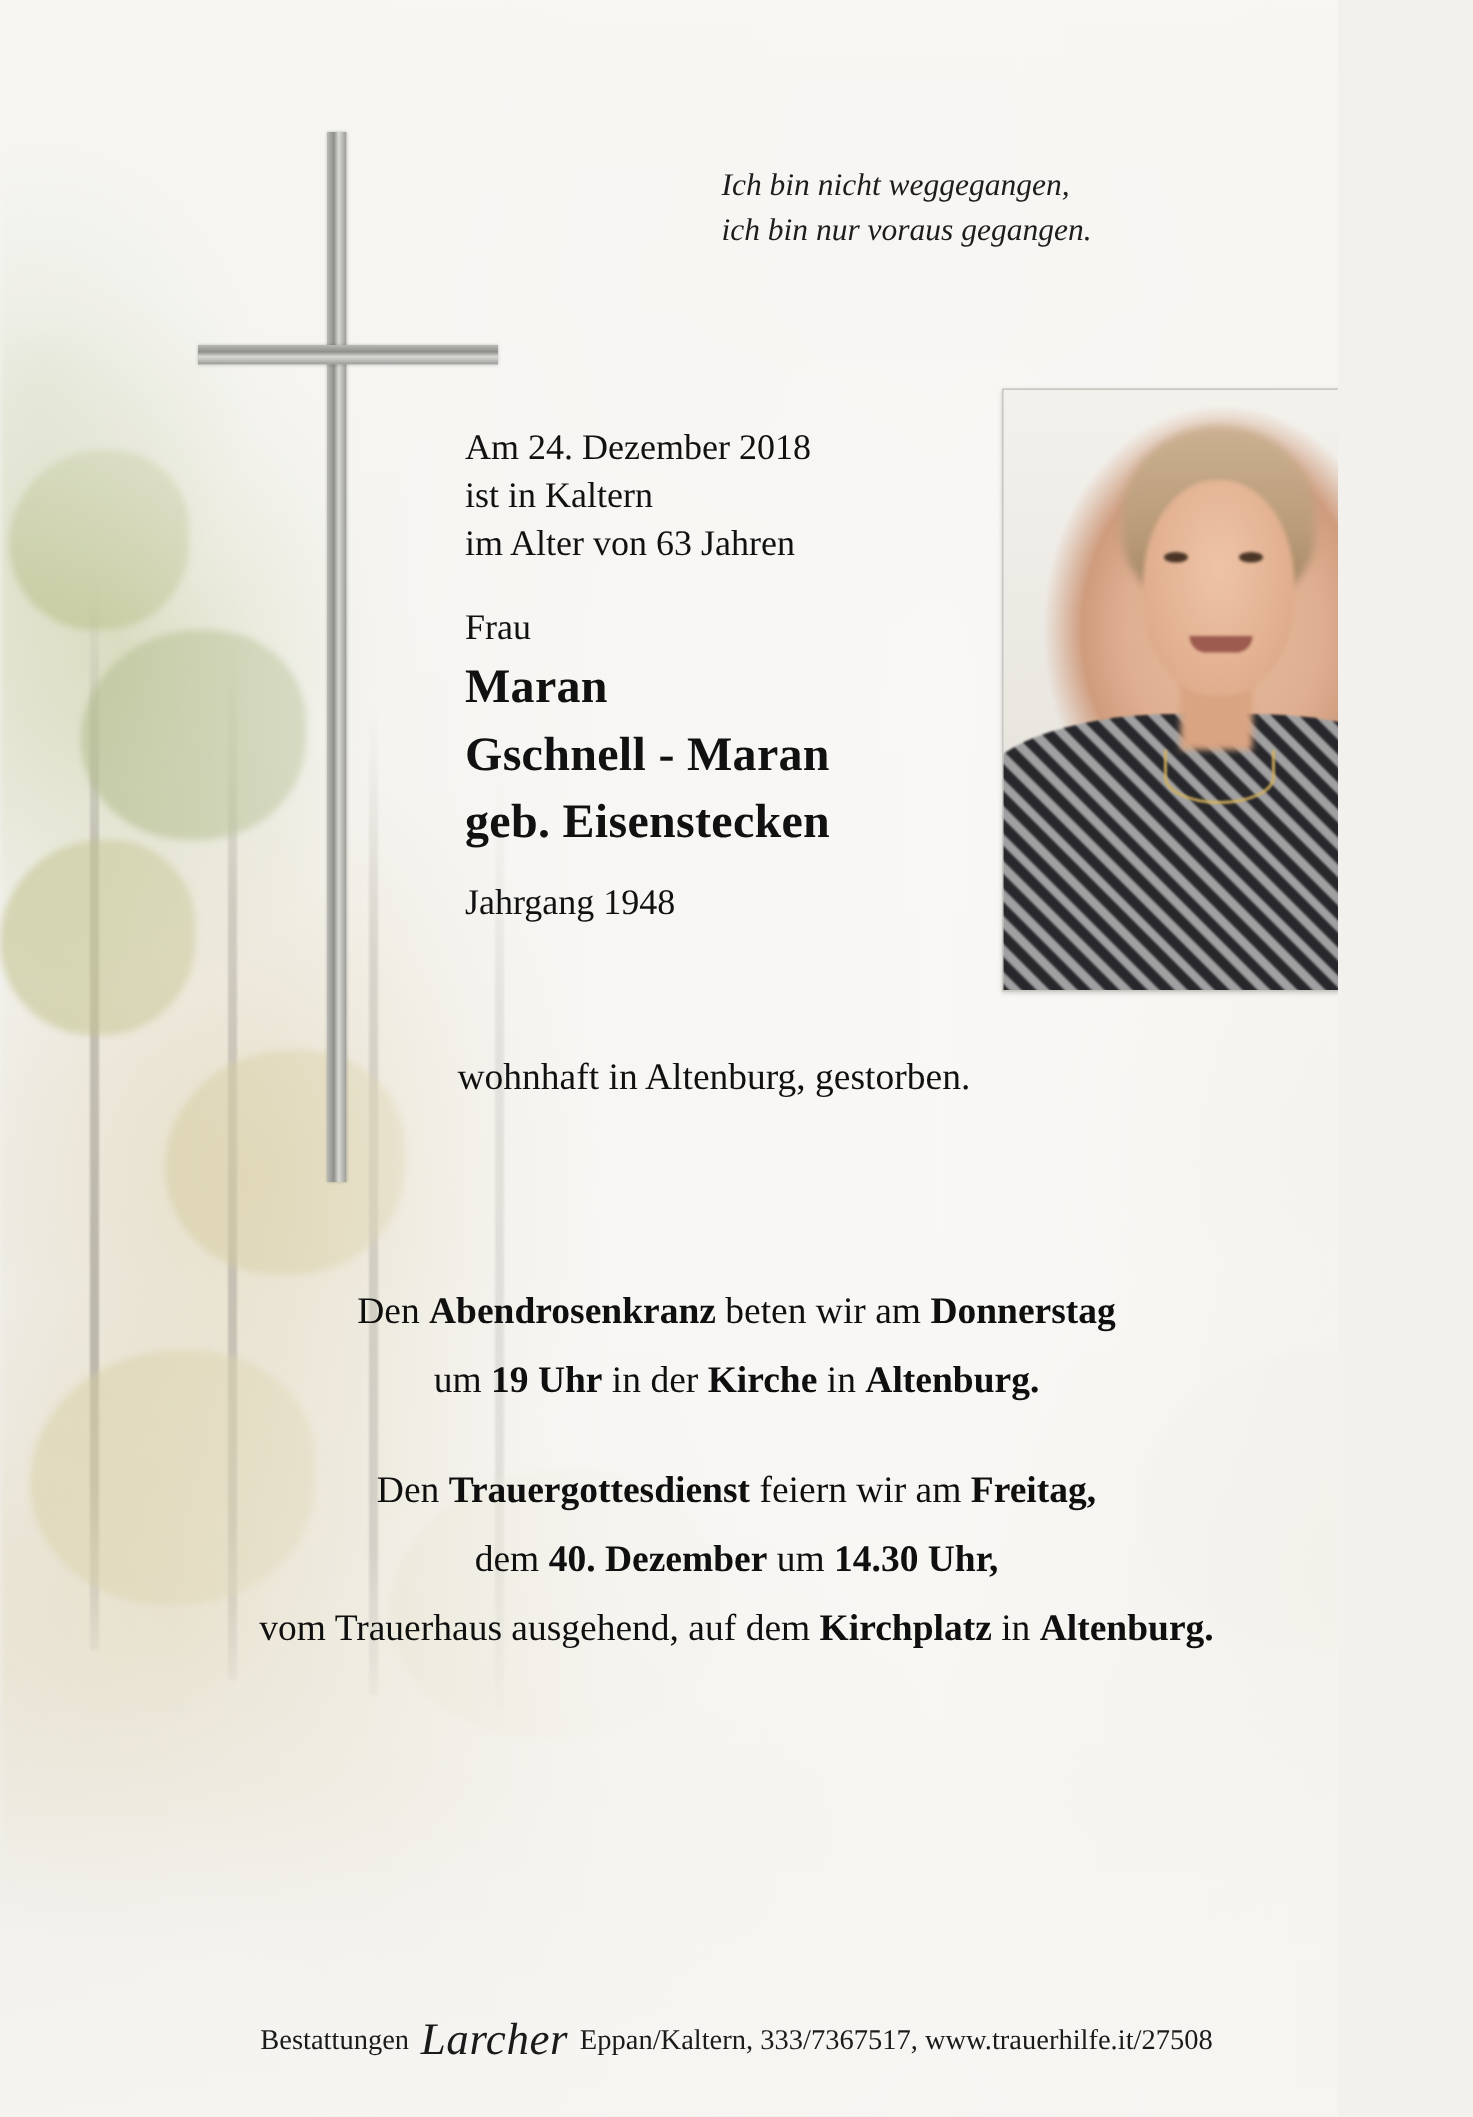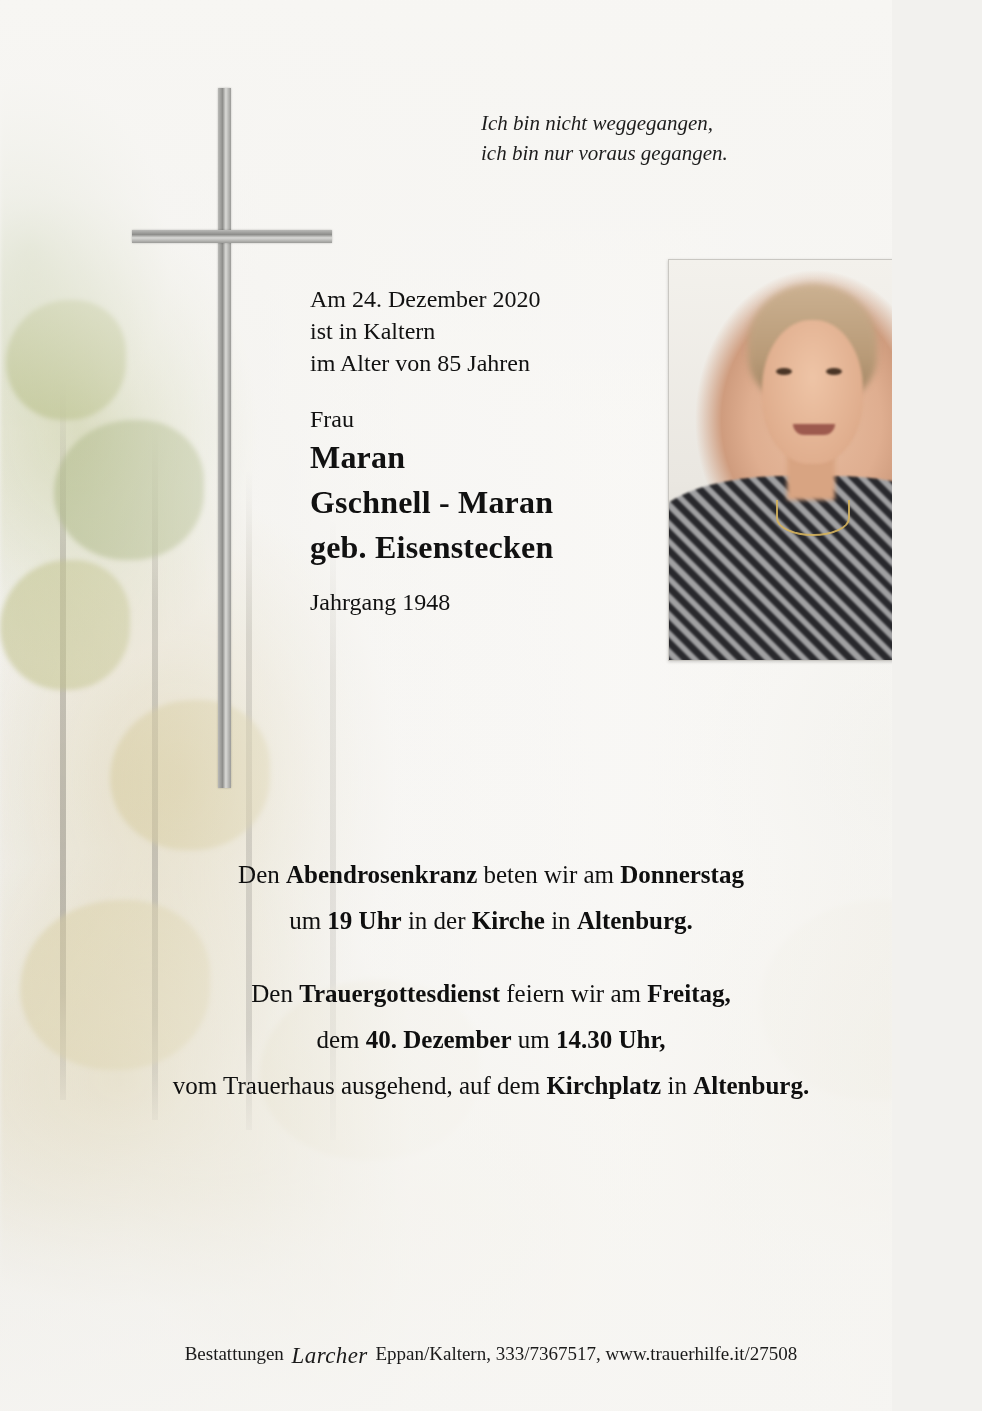--- a/index.html
+++ b/index.html
@@ -247,21 +247,21 @@
     left: 0;
     top: 1340px;
     width: 982px;
     text-align: center;
     font-size: 19px;
     color: #1a1a1a;
   }
   .footer .logo {
     font-family: "Liberation Serif", serif;
     font-style: italic;
-    font-size: 23px;
+    font-size: 30px;
     letter-spacing: 0.4px;
     padding: 0 3px;
     position: relative;
     top: 3px;
   }
   .copyright {
     position: absolute;
     right: 20px;
     top: 1386px;
     font-size: 10px;
@@ -296,29 +296,30 @@
     <div class="vbar"></div>
     <div class="hbar"></div>
   </div>
 
   <div class="motto">
     <div>Ich bin nicht weggegangen,</div>
     <div>ich bin nur voraus gegangen.</div>
   </div>
 
   <div class="details">
-    <div class="line">Am 24. Dezember 2020</div>
+    <div class="line">Am 24. Dezember 2018</div>
     <div class="line">ist in Kaltern</div>
-    <div class="line">im Alter von 85 Jahren</div>
+    <div class="line">im Alter von 63 Jahren</div>
     <div class="frau">Frau</div>
     <div class="name">Maran</div>
     <div class="name">Gschnell - Maran</div>
     <div class="name">geb. Eisenstecken</div>
     <div class="year">Jahrgang 1948</div>
   </div>
+  <div class="residence">wohnhaft in Altenburg, gestorben.</div>
 
   <div class="portrait">
     <div class="photo">
       <div class="body"></div>
       <div class="neck"></div>
       <div class="hair"></div>
       <div class="face"></div>
       <div class="eye l"></div>
       <div class="eye r"></div>
       <div class="mouth"></div>

